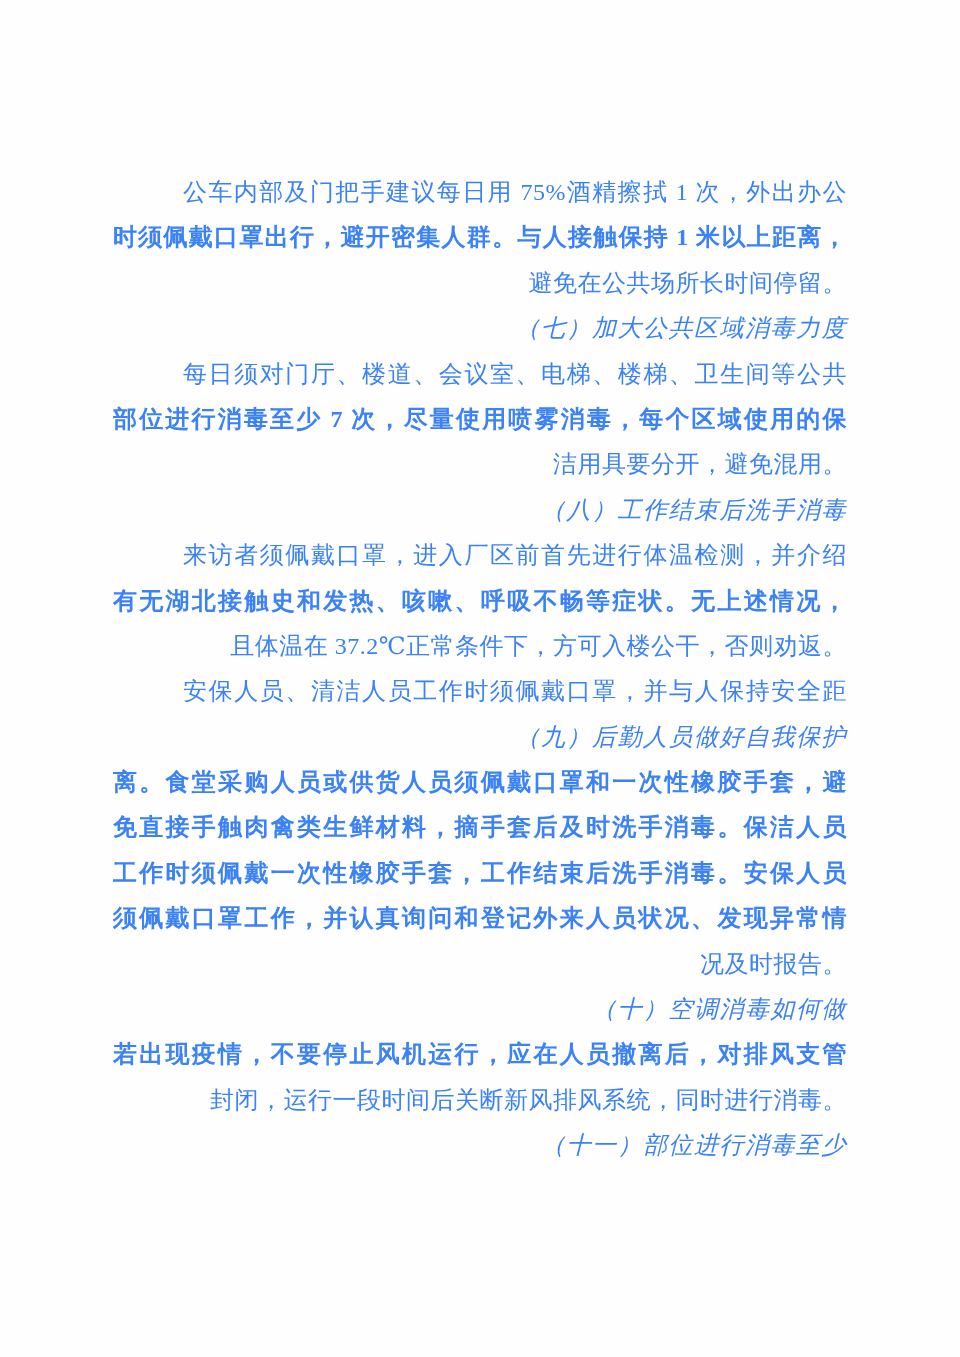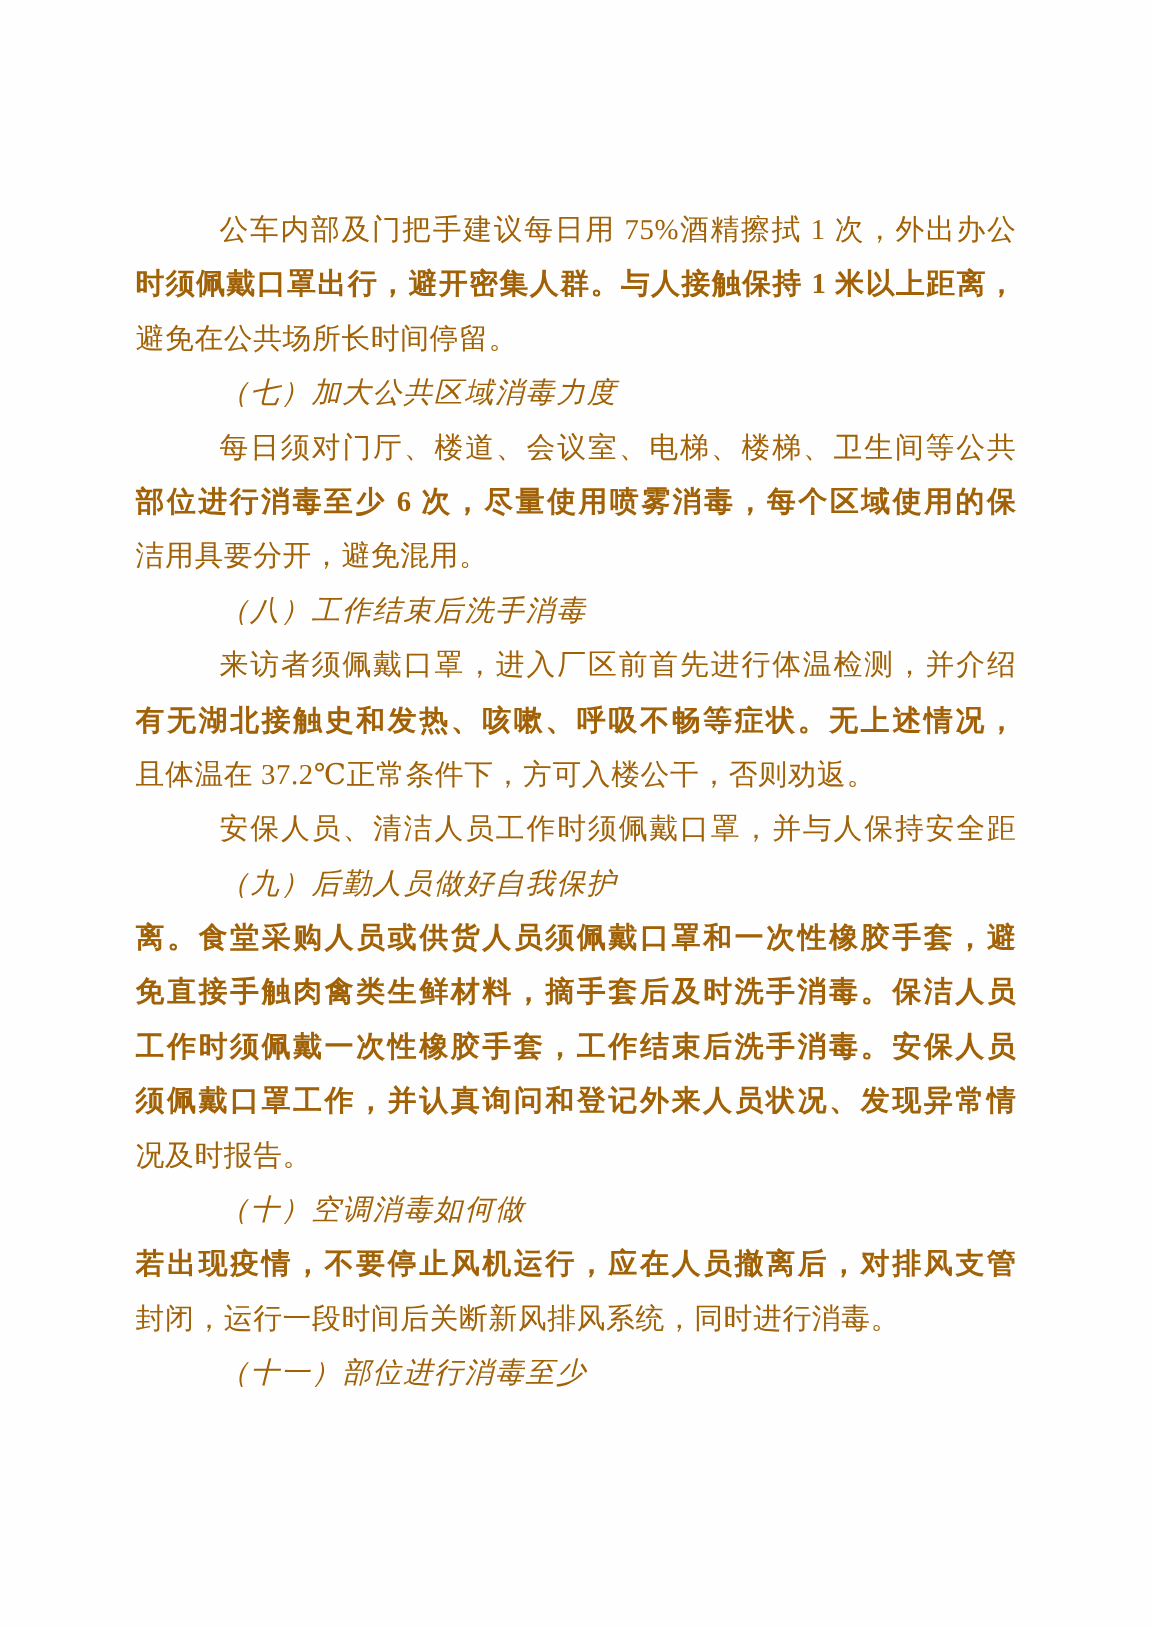--- a/index.html
+++ b/index.html
@@ -7,21 +7,21 @@
     padding: 0;
     background: #ffffff;
   }
   .page {
     position: relative;
     width: 960px;
     height: 1357px;
     background: #fefefe;
     overflow: hidden;
     font-family: "Liberation Serif", "DejaVu Serif", serif;
-    color: #a16207;
+    color: #3b82f6;
   }
   .doc-body {
     position: absolute;
     left: 113px;
     top: 170px;
     width: 734px;
   }
   .line {
     height: 45.4px;
     line-height: 45.4px;
@@ -42,41 +42,41 @@
   .line.para_mid {
     text-align: justify;
     text-align-last: justify;
     white-space: normal;
     overflow: hidden;
     height: 45.4px;
     font-weight: bold;
   }
   
   .line.para_end {
-    text-align: left;
+    text-align: right;
   }
   
   .line.heading {
     text-indent: 70px;
-    text-align: left;
+    text-align: right;
     font-style: italic;
     letter-spacing: 1.5px;
   }
 </style>
 </head>
 <body>
 
 <div class="page">
   <div class="doc-body">
       <div class="line para_start">公车内部及门把手建议每日用 75%酒精擦拭 1 次，外出办公</div>
       <div class="line para_mid">时须佩戴口罩出行，避开密集人群。与人接触保持 1 米以上距离，</div>
       <div class="line para_end">避免在公共场所长时间停留。</div>
       <div class="line heading">（七）加大公共区域消毒力度</div>
       <div class="line para_start">每日须对门厅、楼道、会议室、电梯、楼梯、卫生间等公共</div>
-      <div class="line para_mid">部位进行消毒至少 6 次，尽量使用喷雾消毒，每个区域使用的保</div>
+      <div class="line para_mid">部位进行消毒至少 7 次，尽量使用喷雾消毒，每个区域使用的保</div>
       <div class="line para_end">洁用具要分开，避免混用。</div>
       <div class="line heading">（八）工作结束后洗手消毒</div>
       <div class="line para_start">来访者须佩戴口罩，进入厂区前首先进行体温检测，并介绍</div>
       <div class="line para_mid">有无湖北接触史和发热、咳嗽、呼吸不畅等症状。无上述情况，</div>
       <div class="line para_end">且体温在 37.2℃正常条件下，方可入楼公干，否则劝返。</div>
       <div class="line para_start">安保人员、清洁人员工作时须佩戴口罩，并与人保持安全距</div>
       <div class="line heading">（九）后勤人员做好自我保护</div>
       <div class="line para_mid">离。食堂采购人员或供货人员须佩戴口罩和一次性橡胶手套，避</div>
       <div class="line para_mid">免直接手触肉禽类生鲜材料，摘手套后及时洗手消毒。保洁人员</div>
       <div class="line para_mid">工作时须佩戴一次性橡胶手套，工作结束后洗手消毒。安保人员</div>

